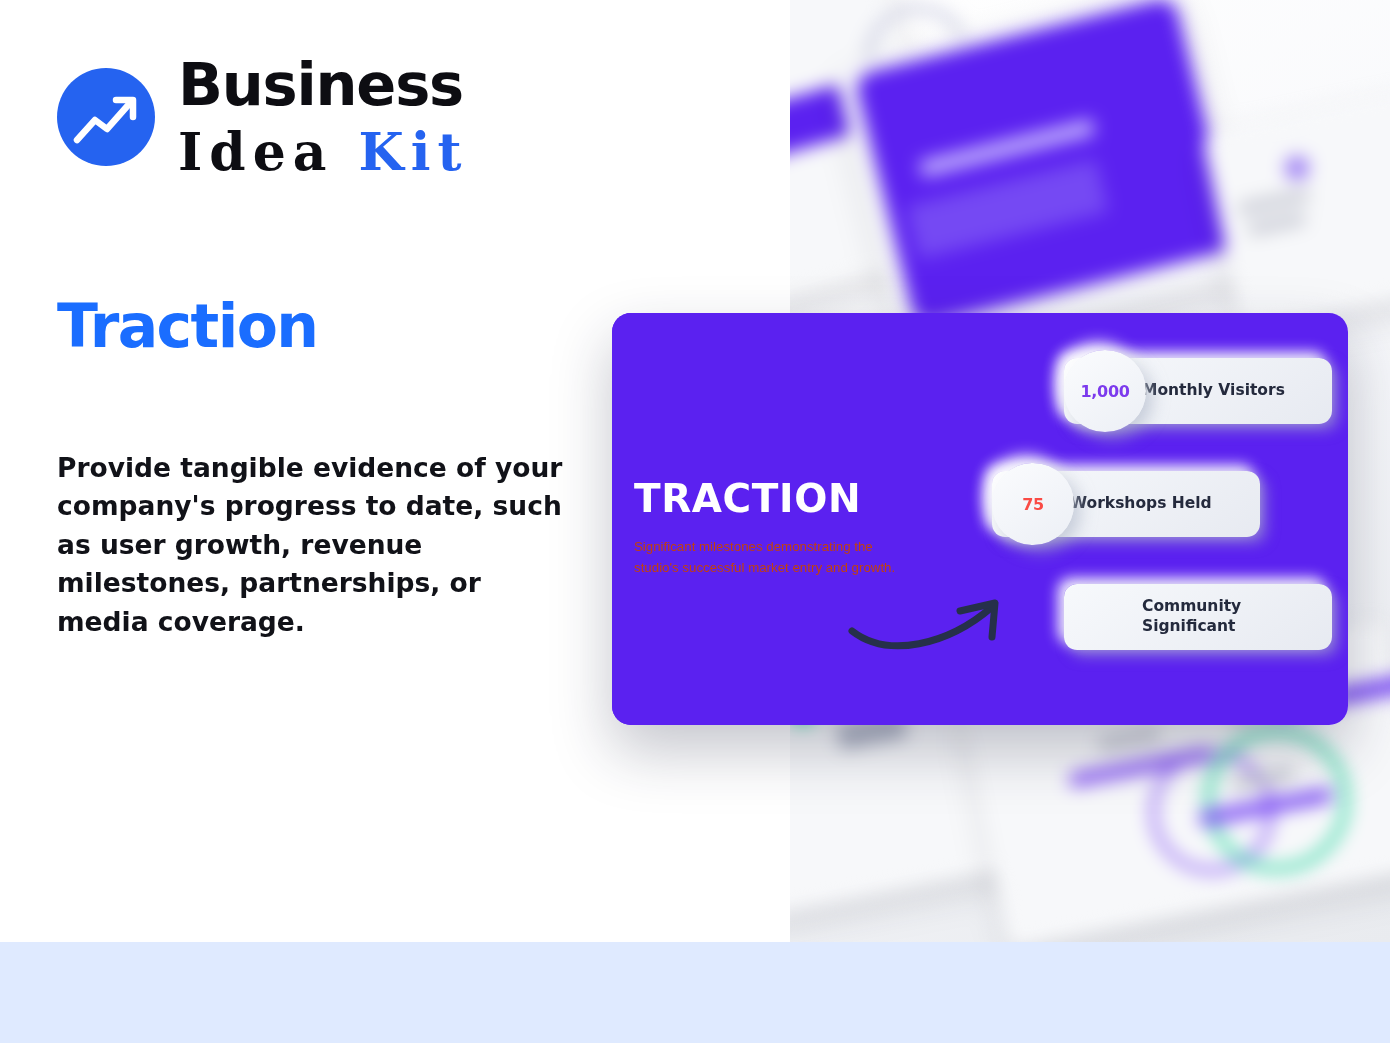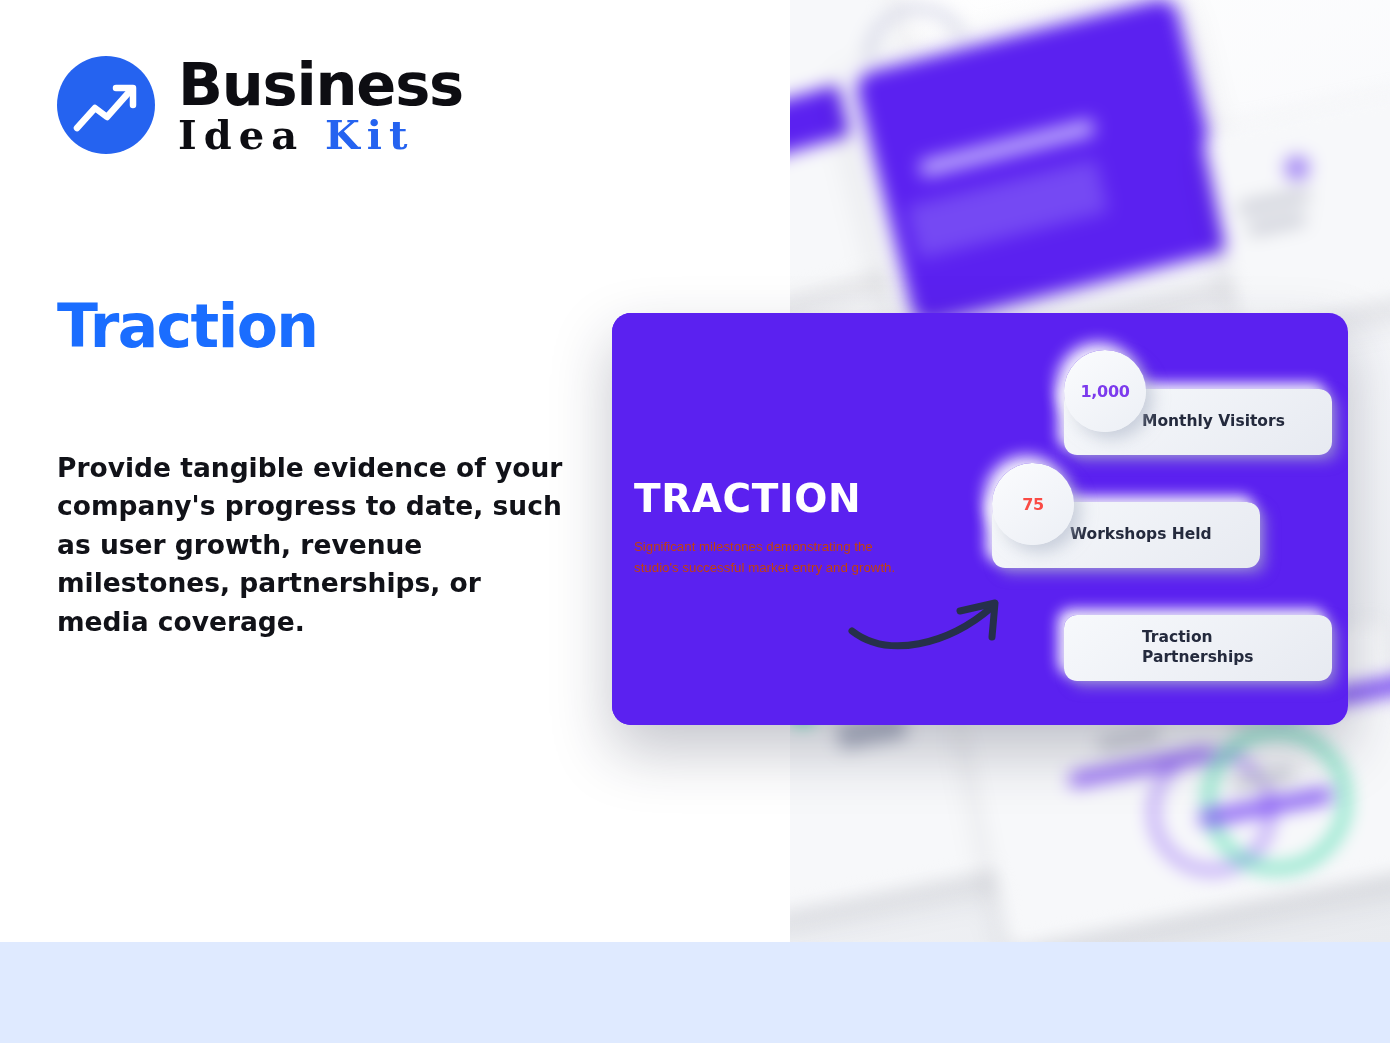--- a/index.html
+++ b/index.html
@@ -28,21 +28,21 @@
     width:98px;height:98px;border-radius:50%;
     background:#2563f0;position:relative;flex:0 0 auto;
   }
   .logo-mark svg{position:absolute;left:0;top:0;}
   .logo-words{margin-left:23px;line-height:1;}
   .logo-business{
     font-size:59px;font-weight:bold;color:#0d0d12;letter-spacing:-1.2px;
     display:block;position:relative;font-family:"DejaVu Sans", sans-serif;
   }
   .logo-line2{
-    display:block;margin-top:1px;font-size:40px;font-weight:bold;
+    display:block;margin-top:12px;font-size:52px;font-weight:bold;
     letter-spacing:7px;font-family:"DejaVu Serif", serif;color:#0d0d12;
   }
   .logo-kit{color:#2563f0;}
 
   
   .headline{
     position:absolute;left:57px;top:296px;
     font-size:60px;font-weight:bold;color:#1a6dff;
     letter-spacing:-1.6px;line-height:1;
     font-family:"DejaVu Sans", sans-serif;
@@ -97,21 +97,20 @@
 
   
   .metrics{position:absolute;left:0;top:0;width:736px;height:412px;}
   .metric{position:absolute;display:flex;align-items:center;}
   .metric .pill{
     height:66px;border-radius:13px;
     background:linear-gradient(145deg,#f7f9fc,#e7eaf1);
     box-shadow:6px 6px 14px rgba(170,178,196,.55),-6px -6px 14px rgba(255,255,255,.95);
     display:flex;align-items:center;padding-left:78px;padding-right:32px;
     box-sizing:border-box;
-    margin-top:31px;
   }
   .metric .pill span{
     font-size:15.5px;font-weight:bold;color:#242a3d;line-height:1.28;
     font-family:"DejaVu Sans", sans-serif;
   }
   .metric .bubble{
     position:absolute;left:0;top:-8px;width:82px;height:82px;border-radius:50%;
     background:linear-gradient(145deg,#fbfcfe,#eceff5);
     box-shadow:7px 7px 16px rgba(166,175,195,.55),-7px -7px 16px rgba(255,255,255,.98);
     display:flex;align-items:center;justify-content:center;
@@ -231,21 +230,21 @@
           </div>
           <div class="bubble">
             <b style="color:#fa4b45;">75</b>
           </div>
         </div>
       </div>
 
       <div class="metric m3" style="left:0;top:0;">
         <div style="position:absolute;left:452px;top:271px;width:268px;">
           <div class="pill">
-            <span style="display:inline-block;max-width:130px;">Traction Partnerships</span>
+            <span style="display:inline-block;max-width:130px;">Community Significant</span>
           </div>
         </div>
       </div>
 
     </div>
   </div>
 
   <div class="bottom-band"></div>
 
 </div>

